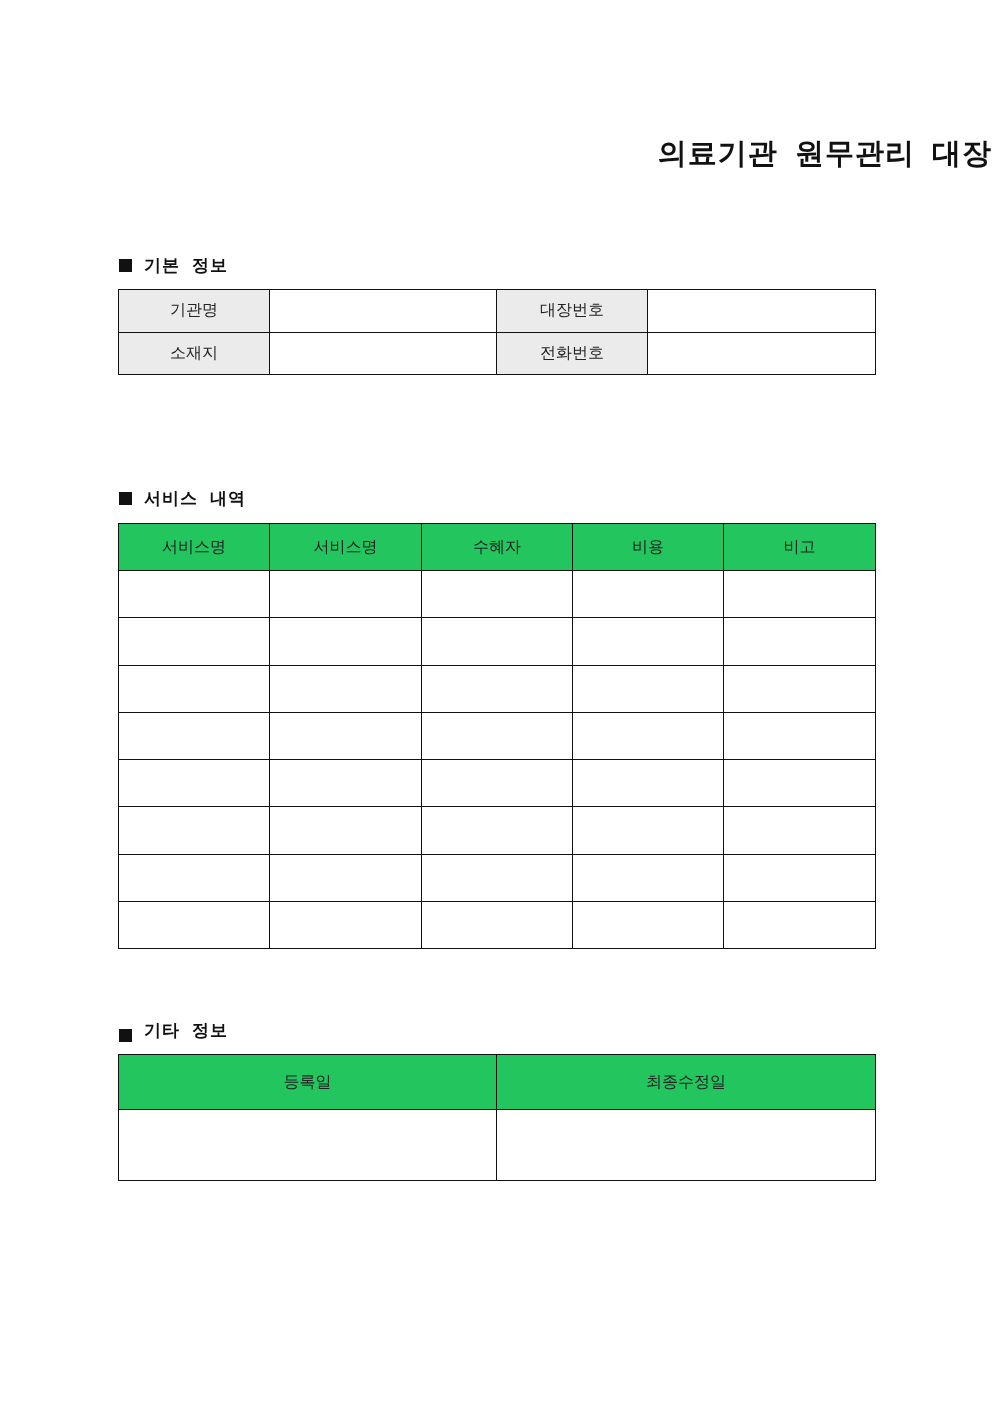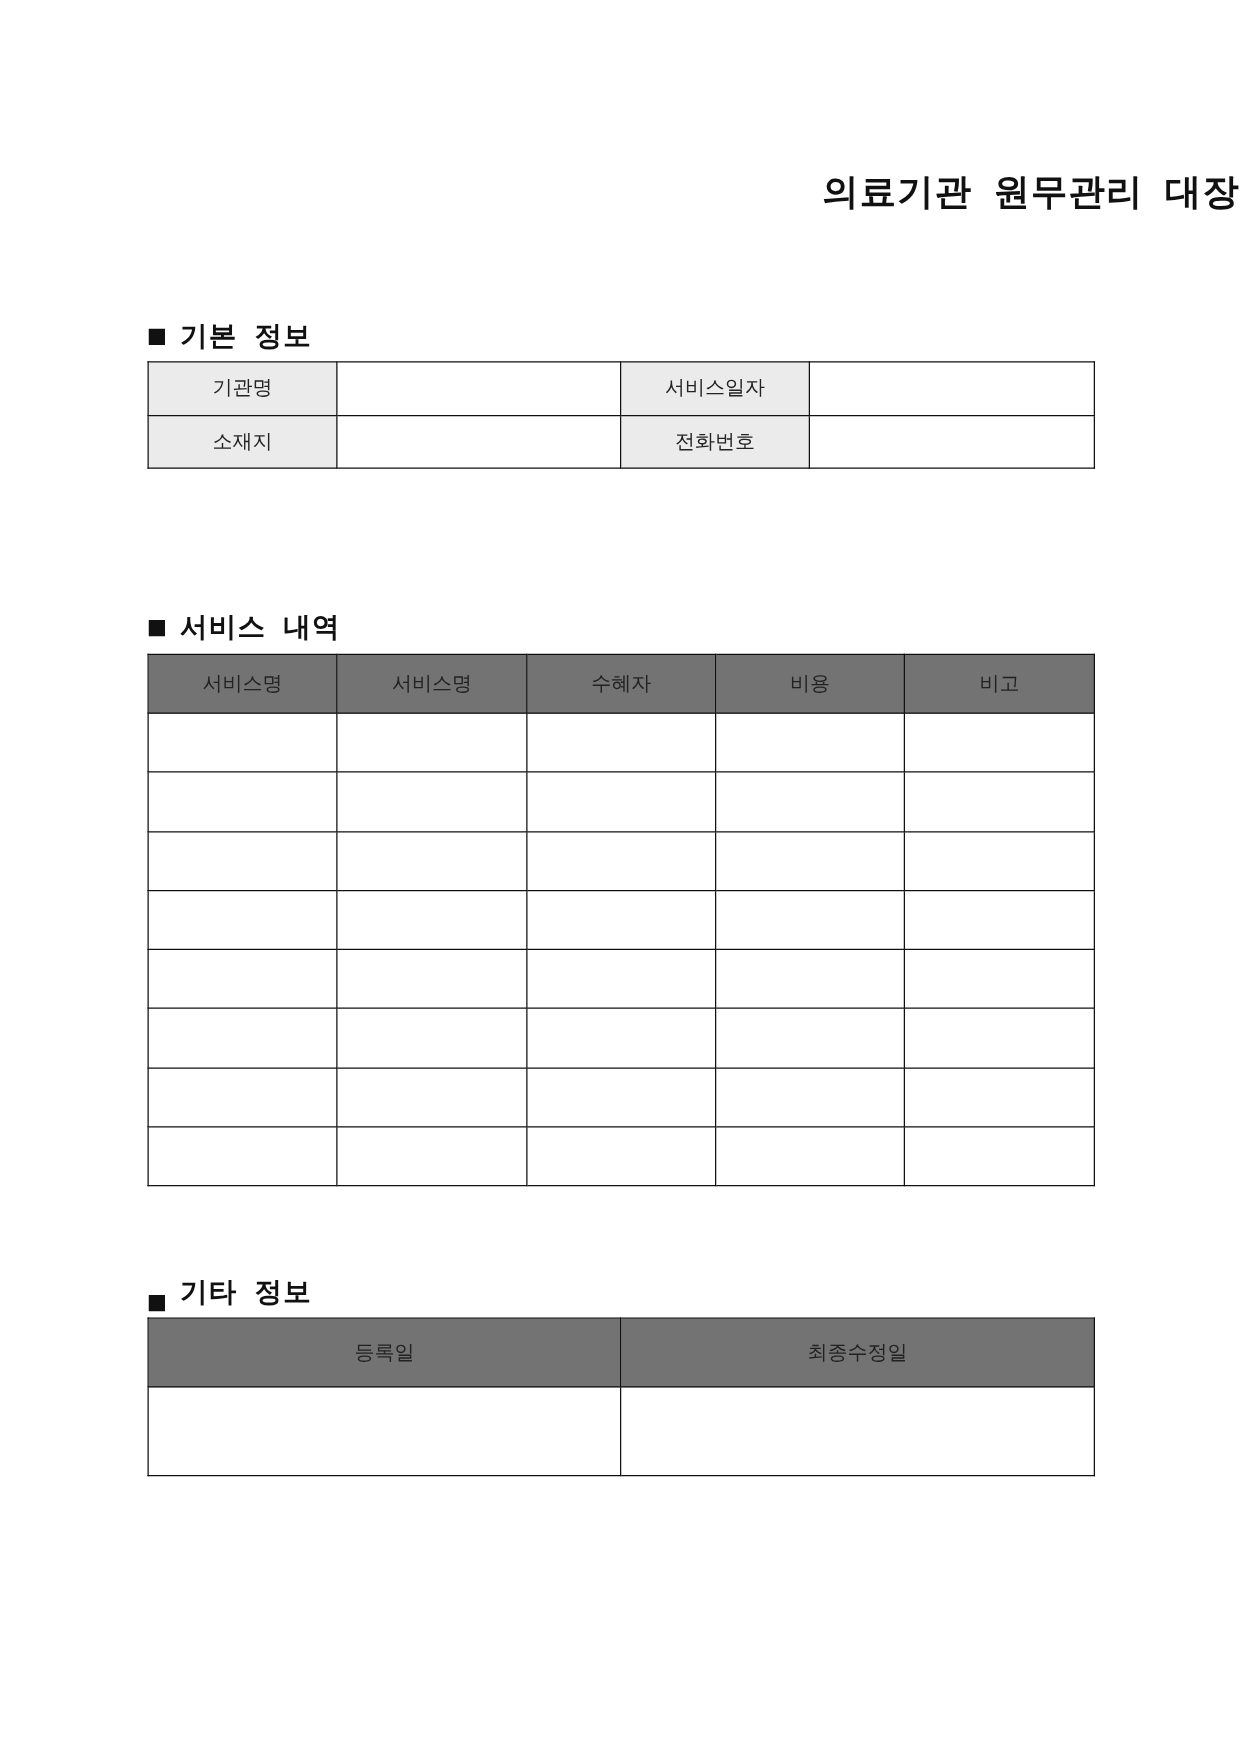--- a/index.html
+++ b/index.html
@@ -1,24 +1,24 @@
 <!DOCTYPE html>
 <html><head>
 <meta charset="utf-8">
 <style>
   html, body { margin: 0; padding: 0; background: #ffffff; }
   body { width: 992px; height: 1403px; position: relative; font-family: "DejaVu Sans", "Liberation Sans", sans-serif; color: #111; }
   .title { position: absolute; top: 134px; left: 0; width: 992px; text-align: right; font-size: 29px; font-weight: bold; letter-spacing: 1px; word-spacing: 6px; color: #111; }
-  .section-head { position: absolute; left: 119px; font-size: 22px; font-weight: bold; display: flex; align-items: center; color: #111; }
+  .section-head { position: absolute; left: 119px; font-size: 17px; font-weight: bold; display: flex; align-items: center; color: #111; }
   .section-head .sq { display: inline-block; width: 13px; height: 13px; background: #111; margin-right: 12px; }
   .section-head span.txt { word-spacing: 5px; letter-spacing: 1px; }
   table { position: absolute; left: 118px; width: 757px; border-collapse: collapse; table-layout: fixed; }
   td { border: 1.5px solid #111; text-align: center; vertical-align: middle; font-size: 16px; color: #222; padding: 0; }
   td.label { background: #ebebeb; }
-  td.head { background: #737373; }
+  td.head { background: #22c55e; }
   td.cell { background: #ffffff; }
   #basic-table { top: 289px; }
   #basic-table tr { height: 42.5px; }
   #service-table { top: 523px; }
   #service-table tr.hrow { height: 47px; }
   #service-table tr.drow { height: 47.3px; }
   #other-table { top: 1054px; }
   #other-table tr.hrow { height: 55px; }
   #other-table tr.drow { height: 71px; }
 </style>
@@ -35,21 +35,21 @@
   <colgroup>
       <col style="width:151px">
       <col style="width:227px">
       <col style="width:151px">
       <col style="width:228px">
     </colgroup>
   <tbody>
       <tr>
     <td class="label">기관명</td>
     <td class="cell"></td>
-    <td class="label">서비스일자</td>
+    <td class="label">대장번호</td>
     <td class="cell"></td>
   </tr>
   <tr>
     <td class="label">소재지</td>
     <td class="cell"></td>
     <td class="label">전화번호</td>
     <td class="cell"></td>
   </tr>
 </tbody>
   </table>

